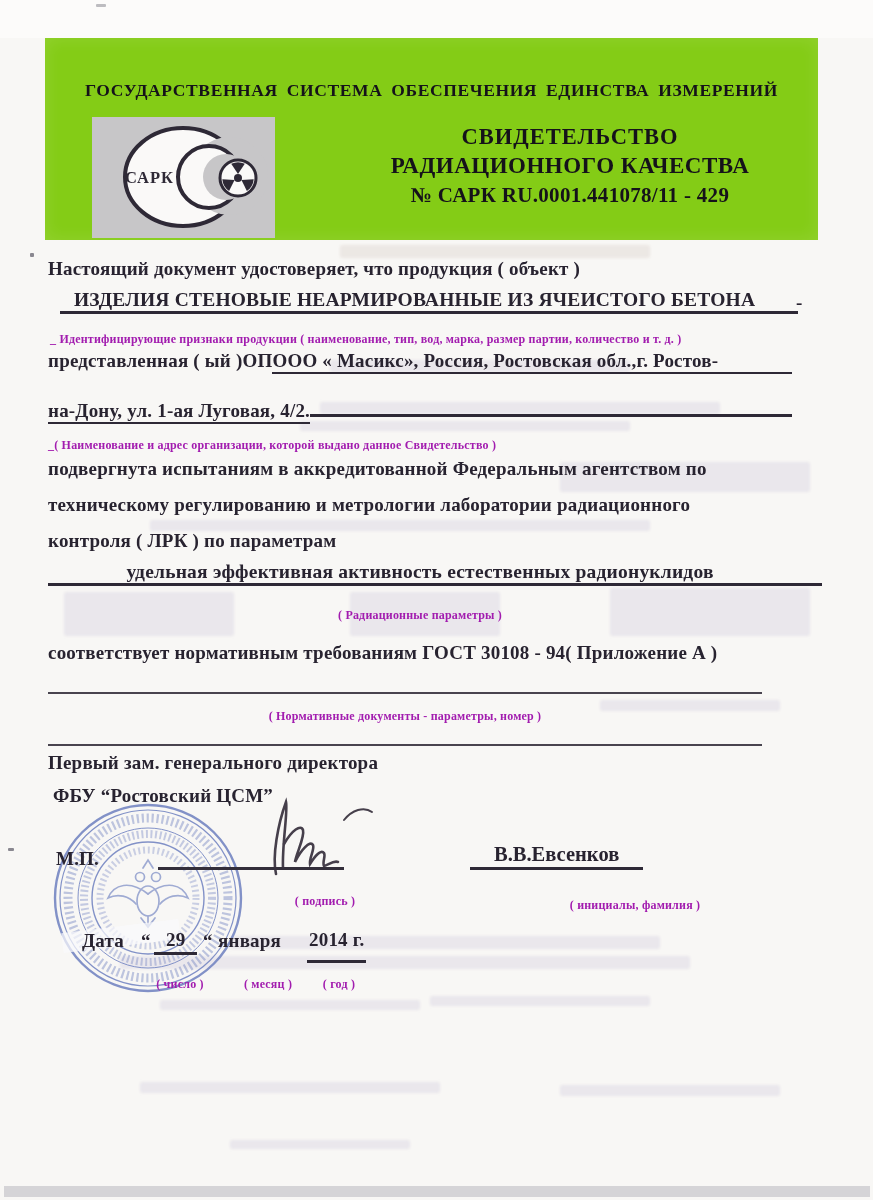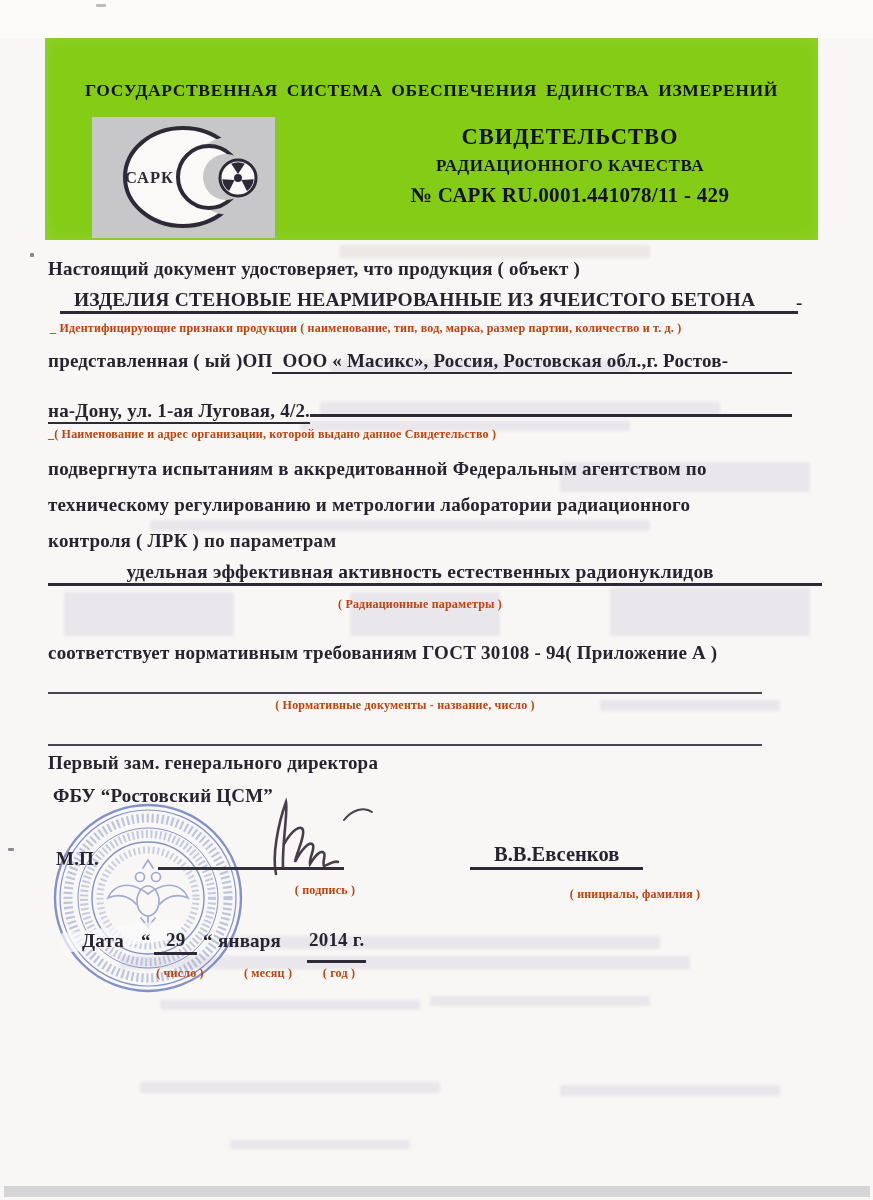--- a/index.html
+++ b/index.html
@@ -22,25 +22,25 @@
   }
   .logo-box{
     position:absolute; left:47px; top:79px; width:183px; height:121px;
     background:#c7c6c8;
   }
   .titles{
     position:absolute; left:295px; top:84px; width:460px;
     text-align:center; font-weight:700; color:#15121a;
   }
   .titles .t1{font-size:22.5px; line-height:29px; letter-spacing:1px;}
-  .titles .t2{font-size:17px; line-height:29px; letter-spacing:.5px;}
+  .titles .t2{font-size:23px; line-height:29px; letter-spacing:.5px;}
   .titles .t3{font-size:21px;  line-height:30px; letter-spacing:.3px;}
   
   .line{position:absolute; left:48px; font-weight:700; font-size:19px; color:#282330; letter-spacing:.2px;}
-  .cap {position:absolute; font-weight:700; font-size:12px; color:#c2410c; letter-spacing:.2px;}
+  .cap {position:absolute; font-weight:700; font-size:12px; color:#a21caf; letter-spacing:.2px;margin-top:11px;}
   .ul  {border-bottom:2.5px solid #2e2936;}
   .rowflex{display:flex; align-items:baseline;}
   .fill-ul{flex:1 1 auto; border-bottom:3px solid #2e2936; height:24px;}
   .rule{position:absolute; left:48px; width:714px; border-top:2px solid #49444f; height:0;}
   
   .stamp{position:absolute; left:48px; top:798px; width:200px; height:200px; opacity:.85;}
   .stamp svg{filter:blur(.4px);}
   .streak{position:absolute; left:62px; top:926px; width:118px; height:20px;
           background:rgba(250,250,252,.72); transform:rotate(-7deg);}
   .sigline{position:absolute; left:158px; top:867px; width:186px; height:3px; background:#332e3a;}
@@ -117,41 +117,41 @@
 
   <div class="line" style="top:258px;">Настоящий документ удостоверяет, что продукция ( объект  )</div>
 
   <div class="line ul" style="left:60px; top:289px; width:724px; border-bottom-width:3px; padding-left:14px; font-size:19.5px;">ИЗДЕЛИЯ СТЕНОВЫЕ НЕАРМИРОВАННЫЕ ИЗ ЯЧЕИСТОГО БЕТОНА</div>
   <div class="line" style="left:796px; top:292px;">-</div>
 
   <div class="cap" style="left:50px; top:321px;">_ Идентифицирующие признаки продукции ( наименование, тип, вод, марка, размер партии, количество и т. д. )</div>
 
   <div class="line rowflex" style="top:350px; width:744px;">
     <span>представленная ( ый )ОП</span>
-    <span class="ul" style="flex:1 1 auto; padding-left:10px;">ООО « Масикс», Россия, Ростовская обл.,г. Ростов-</span>
+    <span class="ul" style="flex:1 1 auto; ">ООО « Масикс», Россия, Ростовская обл.,г. Ростов-</span>
   </div>
 
   <div class="line rowflex" style="top:390px; width:744px;">
     <span class="ul">на-Дону, ул. 1-ая Луговая, 4/2.</span>
     <span class="fill-ul"></span>
   </div>
 
   <div class="cap" style="left:48px; top:427px;">_( Наименование и адрес организации, которой выдано данное Свидетельство )</div>
 
   <div class="line" style="top:458px;">подвергнута испытаниям в аккредитованной Федеральным агентством по</div>
   <div class="line" style="top:494px;">техническому регулированию и метрологии лаборатории  радиационного</div>
   <div class="line" style="top:530px;">контроля ( ЛРК ) по  параметрам</div>
 
   <div class="line ul" style="top:561px; width:744px; border-bottom-width:3px; text-align:center; padding-right:30px; font-size:19.5px;">удельная эффективная активность естественных радионуклидов</div>
   <div class="cap" style="left:48px; top:597px; width:744px; text-align:center;">( Радиационные параметры )</div>
 
   <div class="line" style="top:642px;">соответствует нормативным требованиям ГОСТ 30108 - 94( Приложение А )</div>
 
   <div class="rule" style="top:692px;"></div>
-  <div class="cap" style="left:48px; top:698px; width:714px; text-align:center;">( Нормативные документы - название, число )</div>
+  <div class="cap" style="left:48px; top:698px; width:714px; text-align:center;">( Нормативные документы - параметры, номер )</div>
   <div class="rule" style="top:744px;"></div>
 
   <div class="line" style="top:752px;">Первый зам. генерального директора</div>
   <div class="line" style="left:53px; top:785px;">ФБУ “Ростовский ЦСМ”</div>
 
   <div class="stamp">
     <svg width="200" height="200" viewBox="0 0 200 200">
       <g fill="none" stroke="#6e80c0">
         <circle cx="100" cy="100" r="93" stroke-width="2.4"></circle>
         <circle cx="100" cy="100" r="88" stroke-width="1.2"></circle>

